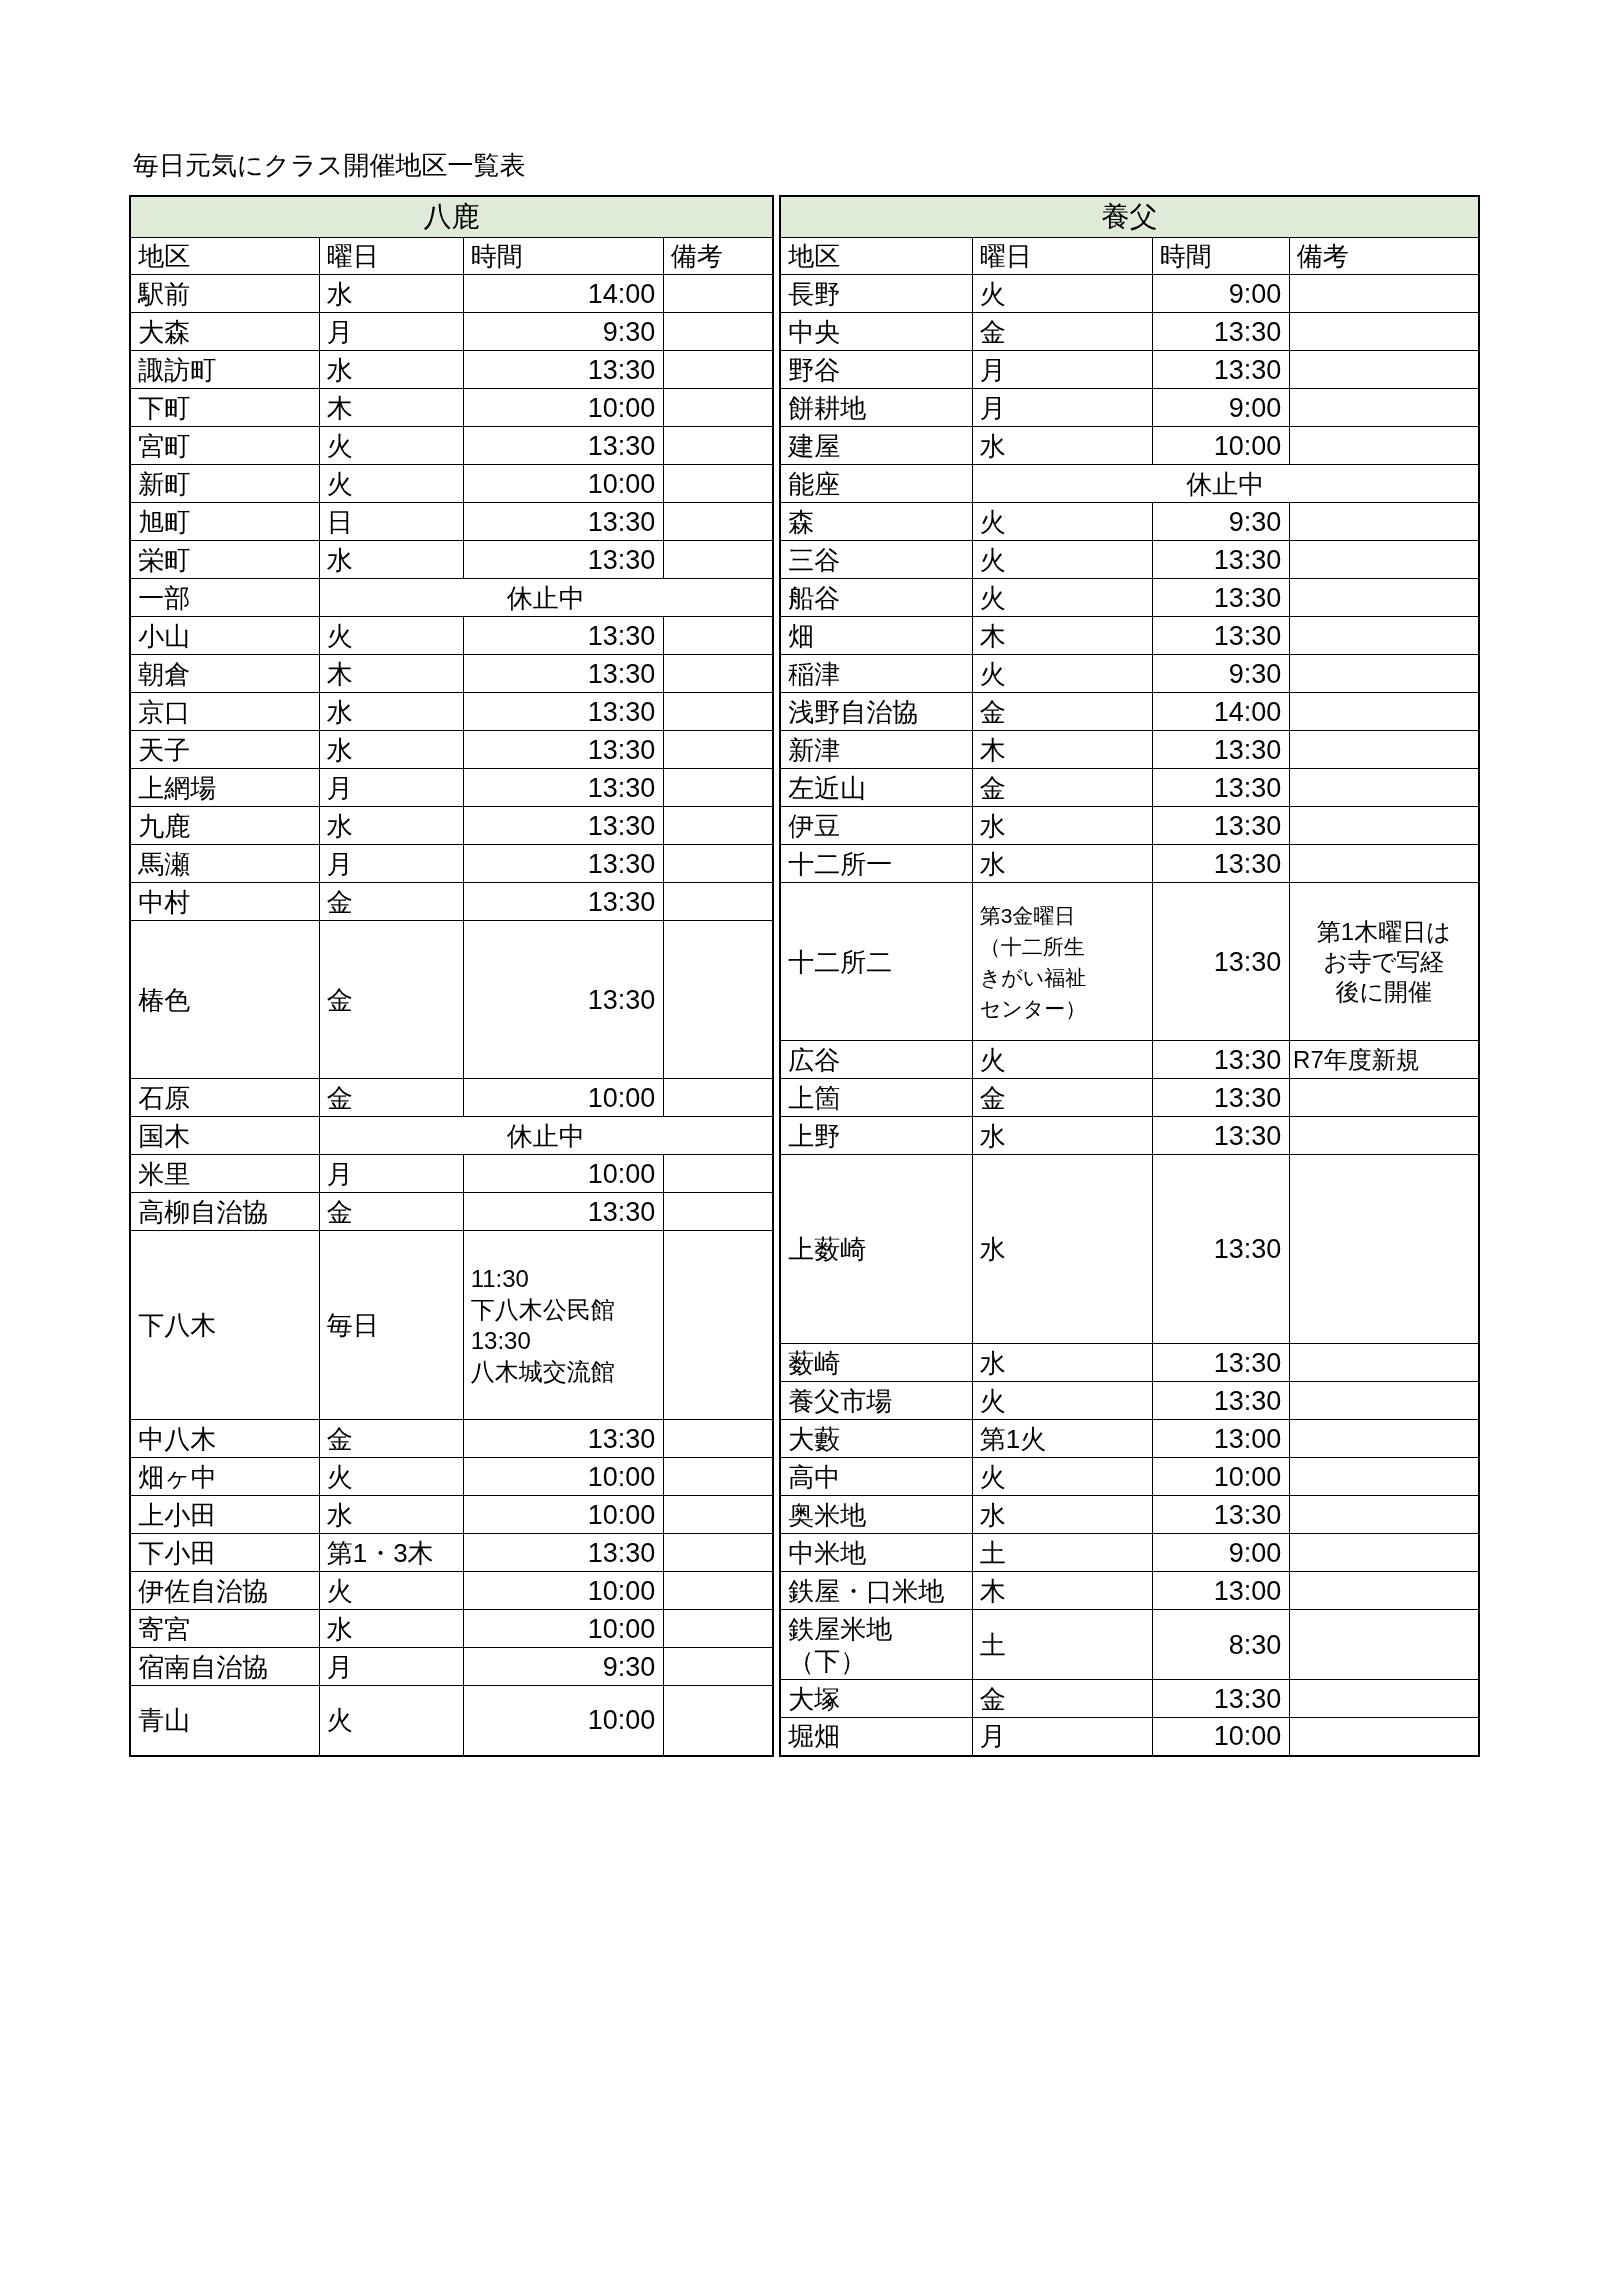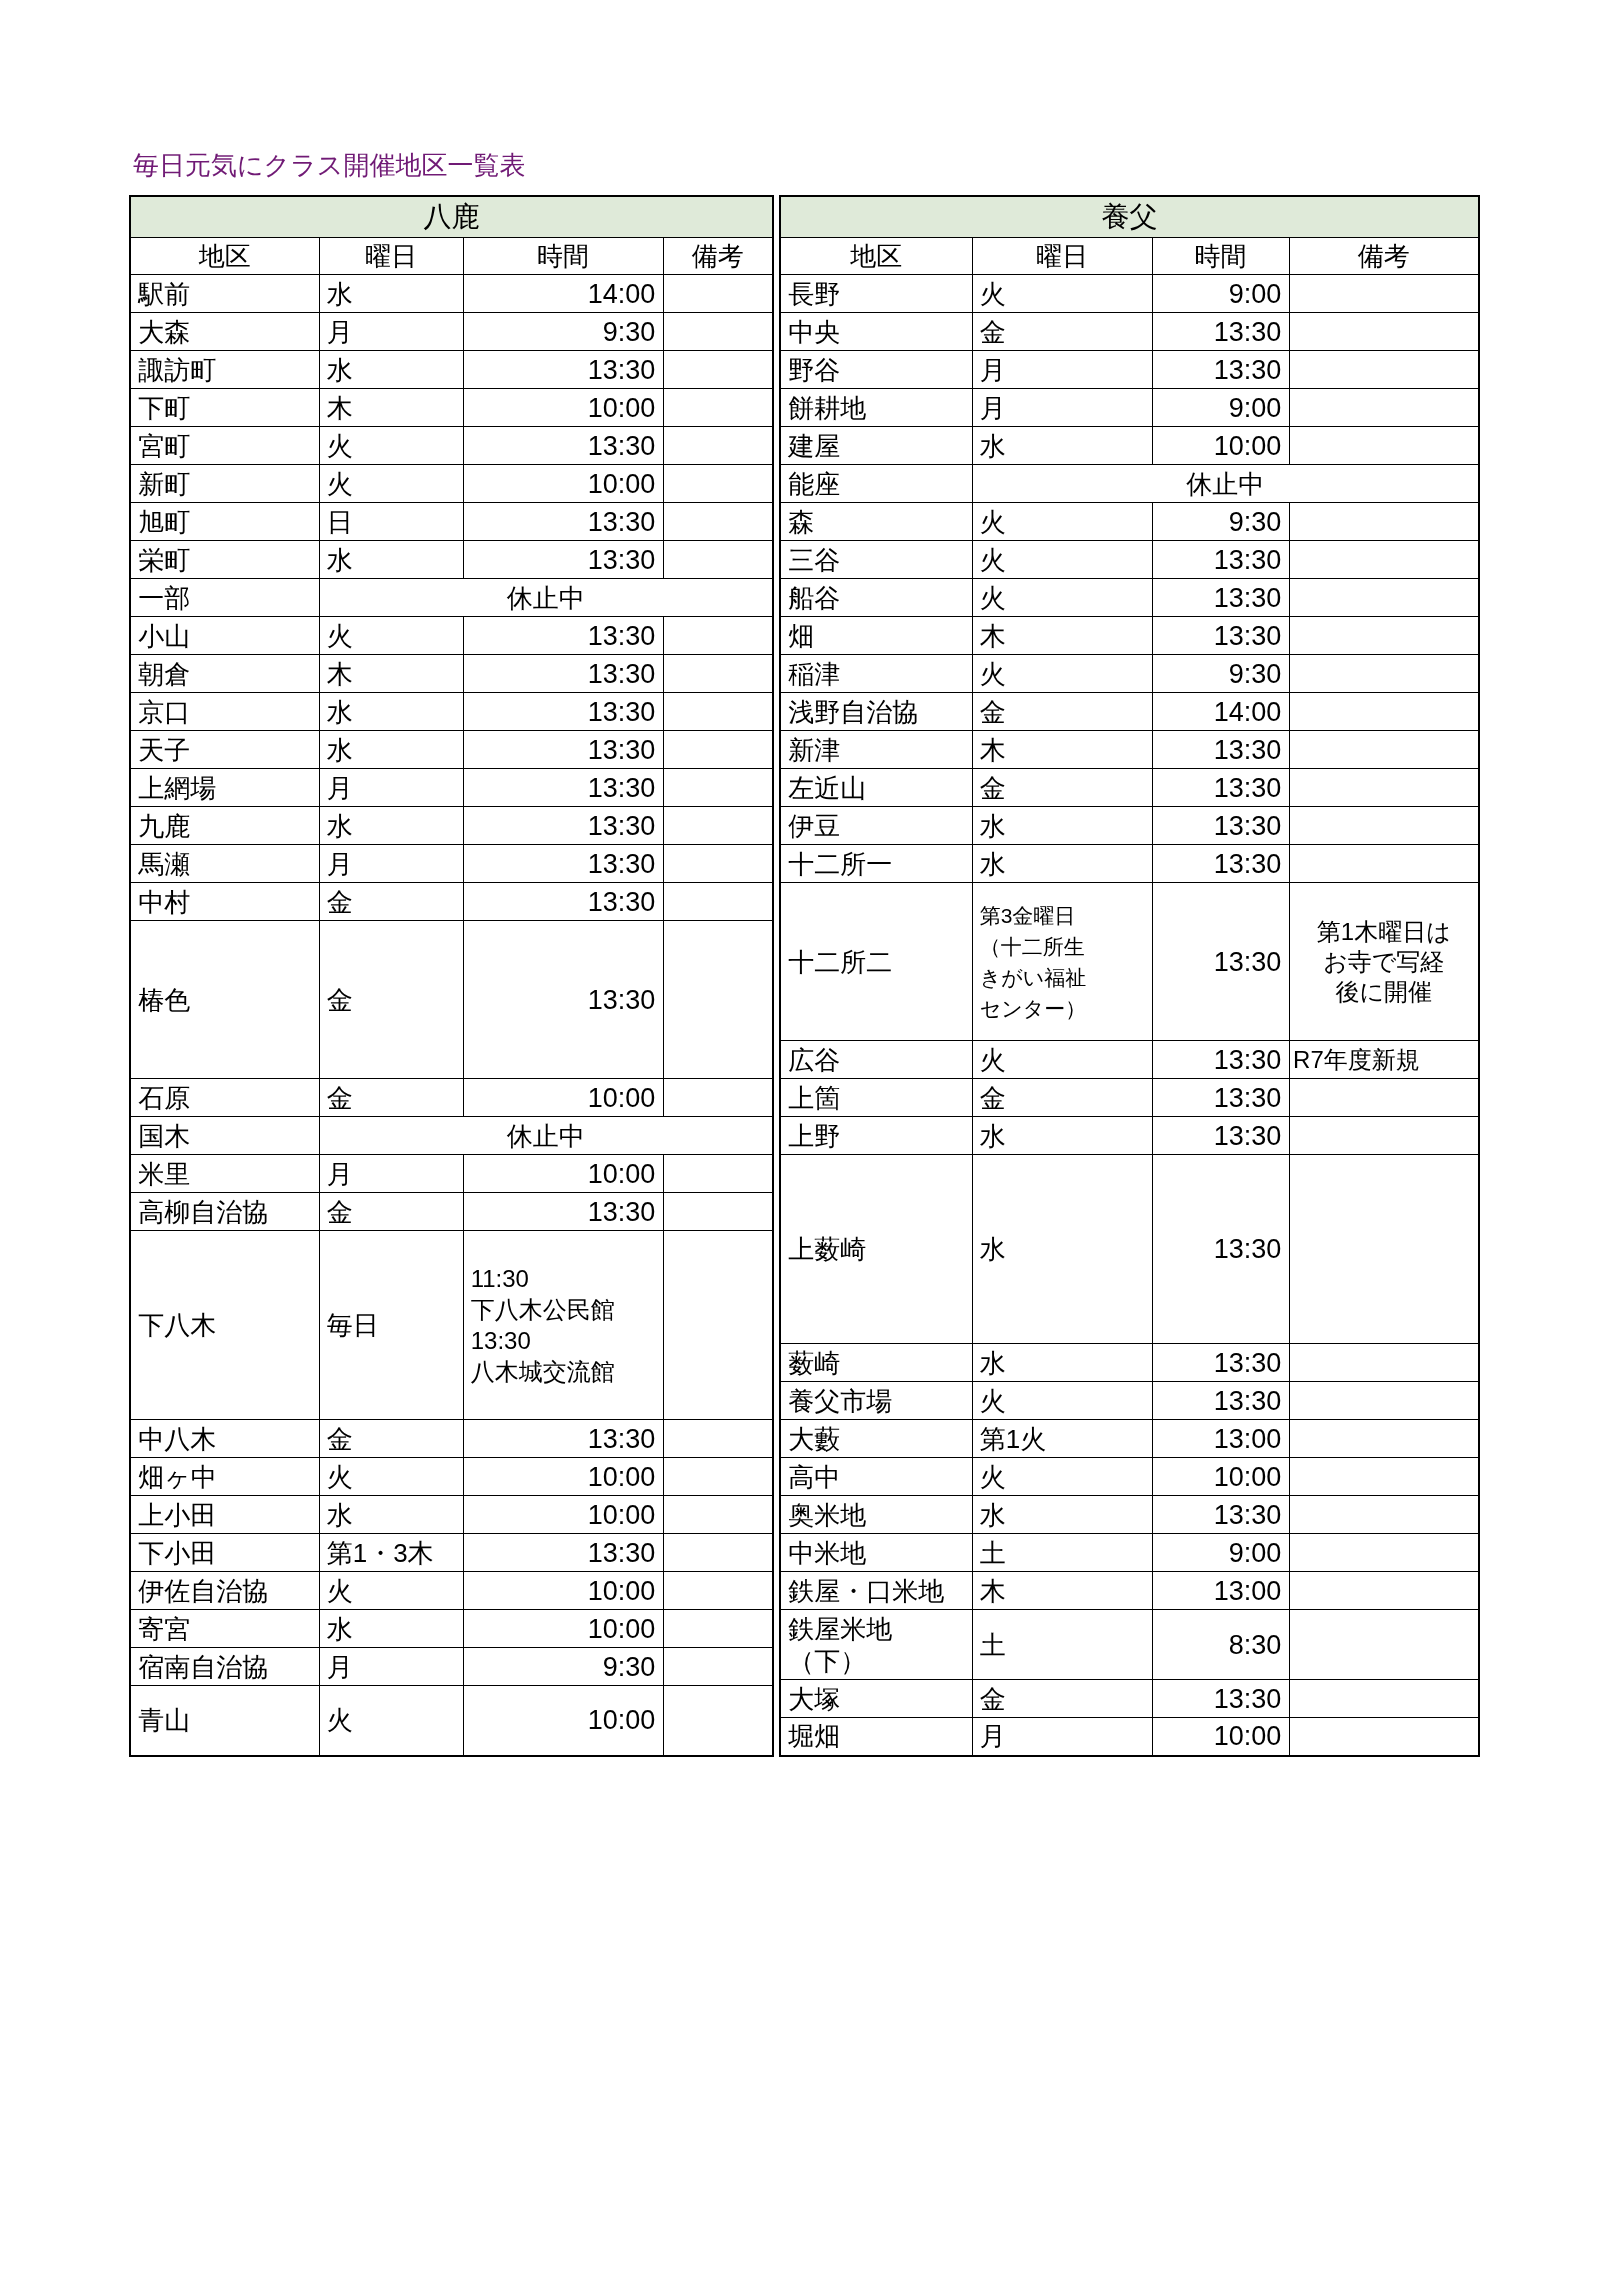--- a/index.html
+++ b/index.html
@@ -5,38 +5,38 @@
   html, body { margin:0; padding:0; background:#ffffff; }
   .canvas {
     position:relative;
     width:1618px; height:2289px;
     background:#ffffff;
     font-family:"Liberation Sans","DejaVu Sans",sans-serif;
     color:#000;
   }
   .title {
     position:absolute; left:133px; top:151px;
-    font-size:26px; line-height:29px; color:#701a75;
+    font-size:26px; line-height:29px; color:#000000;
   }
   .tables-wrap {
     position:absolute; left:129px; top:195px;
     display:flex; align-items:flex-start; gap:5px;
   }
   table.sched {
     border-collapse:collapse; table-layout:fixed;
     border:2.7px solid #000; background:#fff;
   }
   table.sched th, table.sched td { border:1.8px solid #000; overflow:hidden; }
   th.secname {
     height:37px; font-weight:normal; font-size:28px;
     text-align:center; vertical-align:middle;
   }
   tr.cols { height:37px; }
   th.colhdr {
-    font-weight:normal; font-size:26px; text-align:center;
+    font-weight:normal; font-size:26px; text-align:left;
     vertical-align:middle; padding:0 7.2px;margin-top:28px;
   }
   tbody tr { height:38px; }
   tbody tr.size-xl  { height:158px; }
   tbody tr.size-xxl { height:189px; }
   tbody tr.size-lg  { height:70px; }
   td.cell {
     font-size:26px; vertical-align:middle;
     padding:0 7.2px; white-space:pre-line; line-height:32px;
   }

